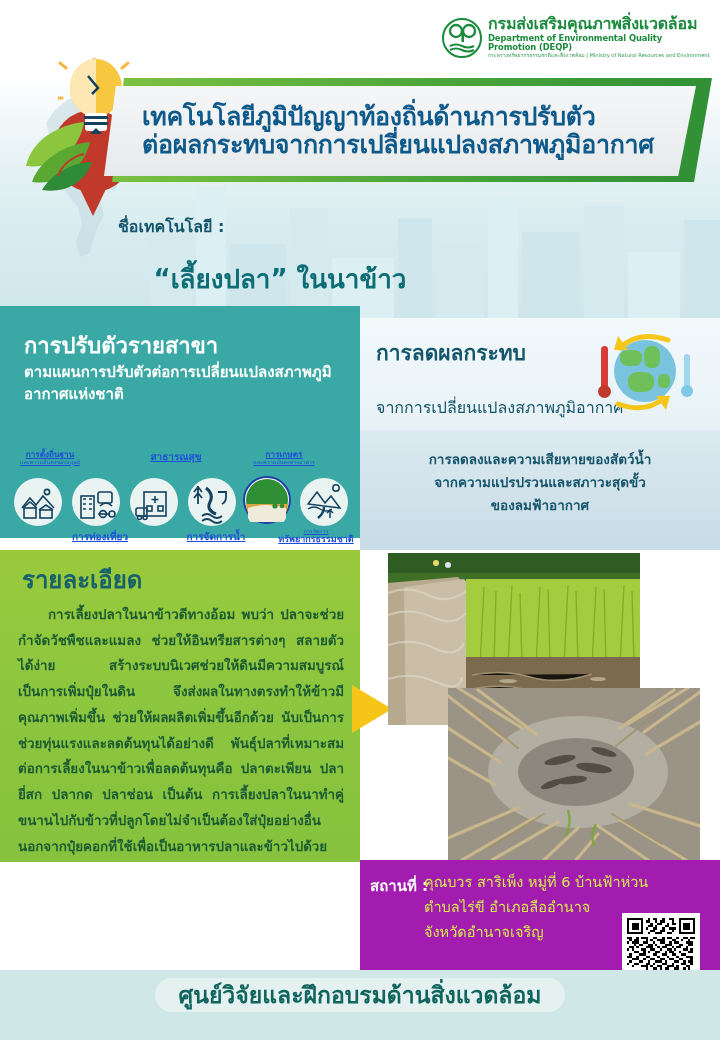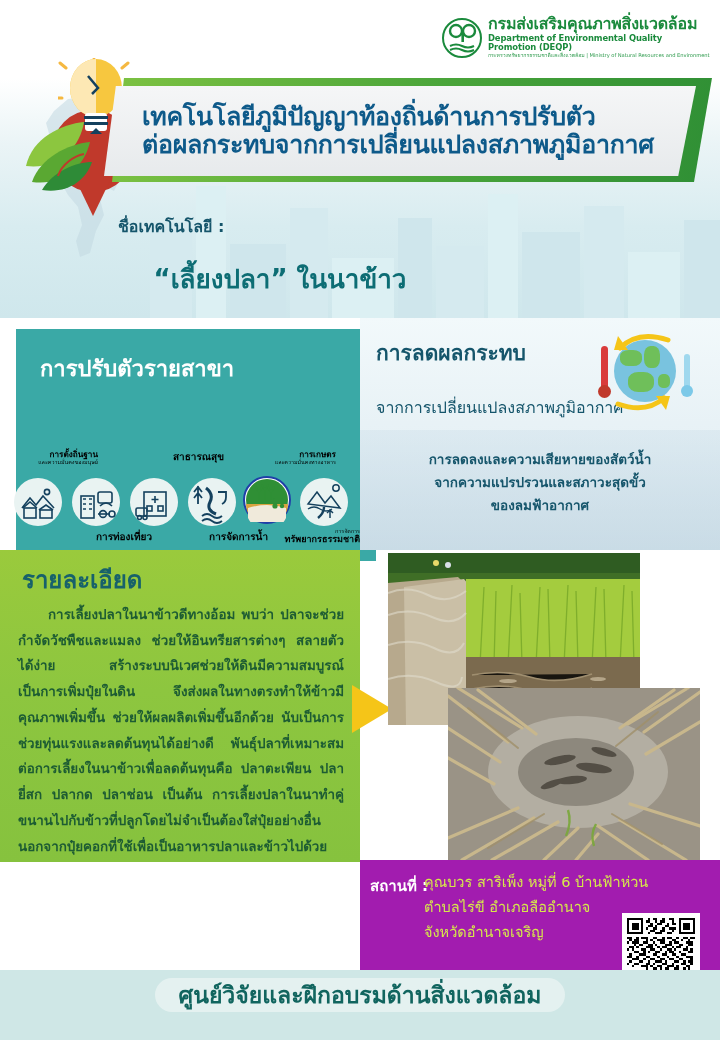--- a/index.html
+++ b/index.html
@@ -45,26 +45,26 @@
   .pin-shape { position:absolute; left:0; top:0; width:82px; height:82px; background:#c0392b; border-radius:50% 50% 50% 50%; }
   .pin-tip { position:absolute; left:17px; top:56px; width:48px; height:50px; background:#c0392b; clip-path:polygon(0 0,100% 0,50% 100%); }
   .bulb { position:absolute; left:58px; top:58px; width:72px; height:92px; }
 
   
   .techname-label { position:absolute; left:118px; top:214px; font-size:16px; font-weight:bold; color:#15556b; }
   .techname-value { position:absolute; left:0; top:258px; width:560px; text-align:center;
       font-size:26px; font-weight:bold; color:#0d6d74; }
 
   
-  .panel-left { position:absolute; left:0; top:329px; width:360px; height:232px; background:#3aa9a6;margin-left:16px; }
+  .panel-left { position:absolute; left:0; top:306px; width:360px; height:232px; background:#3aa9a6; }
   .panel-left .ph1 { position:absolute; left:24px; top:22px; font-size:22px; font-weight:bold; color:#ffffff; }
   .panel-left .ph2 { position:absolute; left:24px; top:56px; width:320px; font-size:15px; font-weight:bold; color:#ffffff; line-height:1.45; }
 
   .icon-row { position:absolute; left:0; top:448px; width:360px; height:102px; }
-  .cap { position:absolute; color:#000000; text-align:right; line-height:1.05; }
+  .cap { position:absolute; color:#1d4ed8; text-align:center; line-height:1.05;text-decoration:underline; }
   .cap .c1 { font-size:8.2px; font-weight:bold; display:block; }
   .cap .c2 { font-size:5.4px; display:block; margin-top:1px; }
   .circ { position:absolute; width:48px; height:48px; border-radius:50%; background:#e9f3f2; }
   .circ.hl { background:#ffffff; border:2.5px solid #1f3fa8; }
 
   .panel-right { position:absolute; left:360px; top:318px; width:360px; height:232px;
      background:linear-gradient(180deg,#f2f9fb 0%, #e8f2f6 45%, #dfecf2 100%); overflow:hidden; }
   .pr-hills { position:absolute; left:0; bottom:0; width:360px; height:120px;
      background:linear-gradient(180deg, rgba(200,220,232,.35), rgba(183,206,220,.55)); }
   .panel-right .ph1 { position:absolute; left:16px; top:22px; font-size:21px; font-weight:bold; color:#15556b; line-height:1.25; }
@@ -194,20 +194,21 @@
       </div>
     </div>
 
     <div class="techname-label">ชื่อเทคโนโลยี :</div>
   </div>
 
   <div class="techname-value">“เลี้ยงปลา” ในนาข้าว</div>
 
   <div class="panel-left">
     <div class="ph1">การปรับตัวรายสาขา</div>
+    <div class="ph2">ตามแผนการปรับตัวต่อการเปลี่ยนแปลงสภาพภูมิอากาศแห่งชาติ</div>
   </div>
 
   <div class="icon-row">
 
     <div class="cap" style="left:2px;top:2px;width:96px;">
       <span class="c1">การตั้งถิ่นฐาน</span>
       <span class="c2">และความมั่นคงของมนุษย์</span>
     </div>
     <div class="cap" style="left:128px;top:4px;width:96px;">
       <span class="c1" style="font-size:10px;">สาธารณสุข</span>

